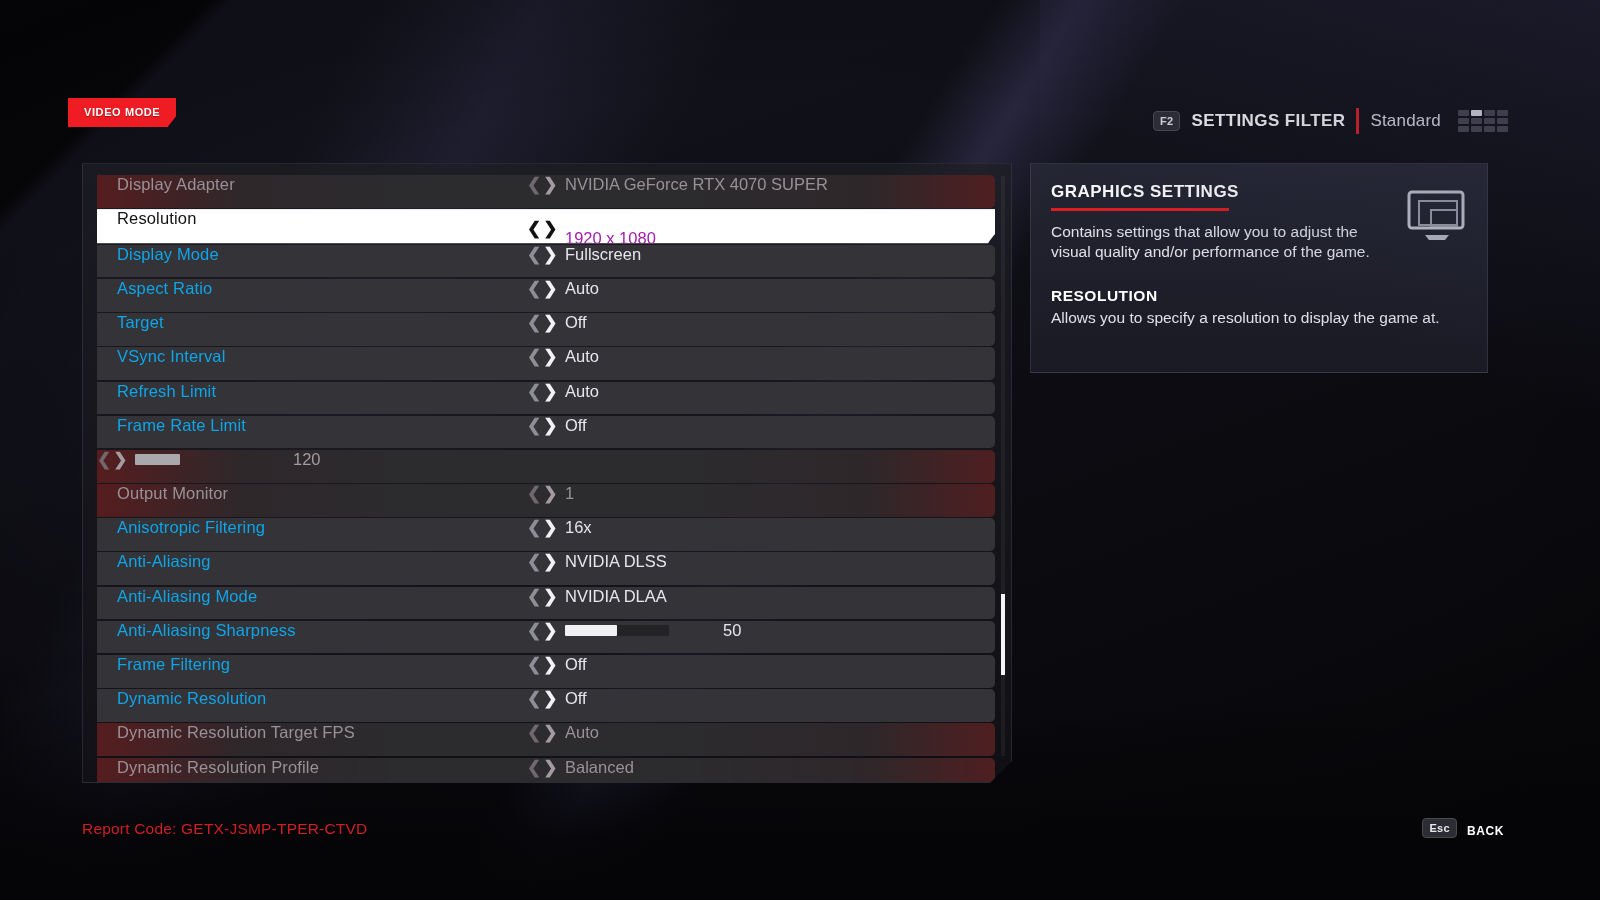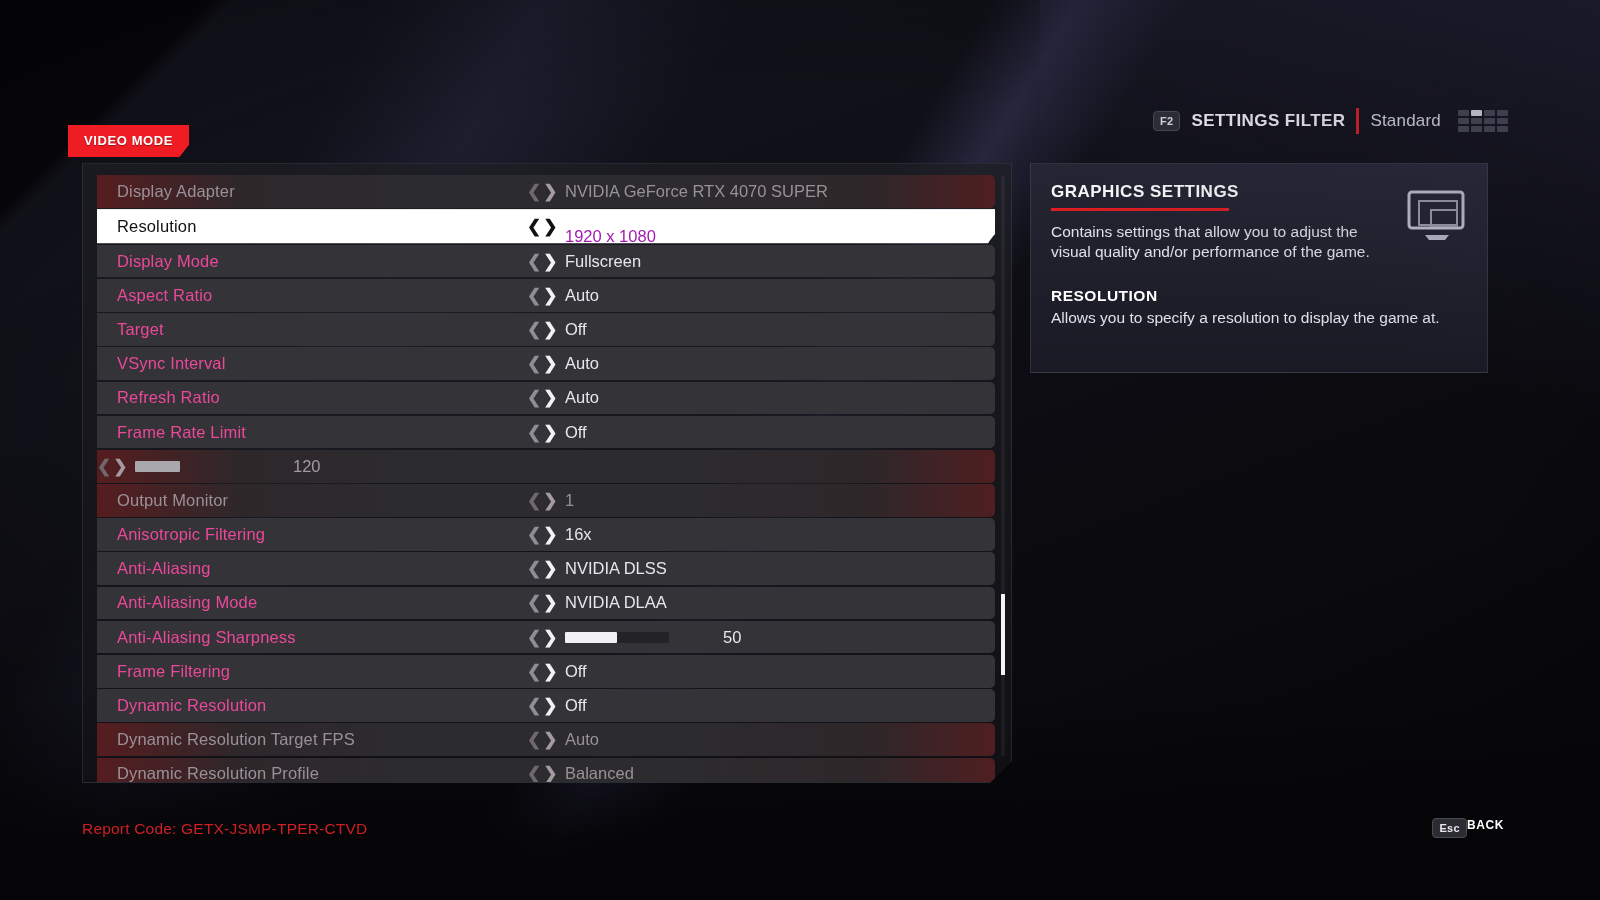--- a/index.html
+++ b/index.html
@@ -33,23 +33,23 @@
     position:absolute;inset:0;pointer-events:none;
     background:radial-gradient(ellipse 120% 95% at 50% 45%, rgba(0,0,0,0) 36%, rgba(0,0,0,.55) 78%, rgba(0,0,0,.88) 100%);
   }
   .bottomfade{
     position:absolute;left:0;right:0;bottom:0;height:200px;pointer-events:none;
     background:linear-gradient(to bottom, rgba(5,5,8,0) 0%, rgba(5,5,8,.92) 70%, #050507 100%);
   }
 
   
   .tab-video {
-    position:absolute; left:68px; top:125px;
+    position:absolute; left:68px; top:98px;
     background:#ef1c23; color:#fff;
-    font-size:13px; font-weight:bold; letter-spacing:.6px;
+    font-size:11px; font-weight:bold; letter-spacing:.6px;
     padding:8px 16px 9px 16px;
     clip-path: polygon(0 0, 100% 0, 100% 62%, 92% 100%, 0 100%);
     text-shadow:0 1px 1px rgba(0,0,0,.35);
   }
 
   .filter-bar{
     position:absolute; right:92px; top:108px;
     display:flex; align-items:center; gap:11px;
   }
   .keycap{
@@ -70,27 +70,27 @@
   .list-panel{
     position:absolute; left:82px; top:163px; width:930px; height:620px;
     background:linear-gradient(180deg, rgba(30,30,36,.72), rgba(18,18,23,.78));
     border:1px solid rgba(90,90,105,.30);
     clip-path: polygon(0 0, 100% 0, 100% calc(100% - 22px), calc(100% - 22px) 100%, 0 100%);
     padding:11px 16px 10px 14px;
     overflow:hidden;
   }
   .rows{ display:flex; flex-direction:column; gap:0px; }
   .row{
-    position:relative; height:32.6px; display:flex; align-items:center;
+    position:relative; height:32.6px; display:flex; align-items:flex-start;
     background:#333338;
     border-radius:0 5px 5px 0;
     margin-bottom:1.6px;
   }
   .row .label{
-    width:430px; padding-left:20px; color:#ec4899; font-size:16.5px; letter-spacing:.15px;
+    width:430px; padding-left:20px; color:#0ea5e9; font-size:16.5px; letter-spacing:.15px;
     white-space:nowrap;
   }
   .row .ctrl{ display:flex; align-items:center; gap:0; }
   .arrows{ display:flex; align-items:center; gap:2px; width:34px; }
   .arrows .ar{ font-size:17px; font-weight:bold; line-height:1; }
   .arrows .al{ color:#8e8e98; }
   .arrows .arr{ color:#f2f2f6; }
   .row .value{ color:#e6e6ec; font-size:16.5px; margin-left:4px; white-space:nowrap; }
 
   
@@ -151,21 +151,21 @@
 
   .monitor-icon{ position:absolute; right:22px; top:26px; width:62px; height:52px; }
 
   
   .report-code{
     position:absolute; left:82px; top:820px;
     color:#cf1f25; font-size:15.5px; letter-spacing:.2px;
   }
   .back-btn{
     position:absolute; right:96px; top:818px;
-    display:flex; align-items:flex-start; 
+    display:flex; align-items:flex-end; gap:10px;
   }
   .back-label{ color:#fff; font-size:12px; font-weight:bold; letter-spacing:.6px; }
 </style>
 </head>
 <body>
 
 <div class="screen">
   <div class="vignette"></div>
   <div class="bottomfade"></div>
 
@@ -248,21 +248,21 @@
           <div class="label">VSync Interval</div>
           <div class="ctrl">
             <div class="arrows">
               <span class="ar al">❮</span>
               <span class="ar arr">❯</span>
             </div>
             <span class="value">Auto</span>
           </div>
         </div>
         <div class="row">
-          <div class="label">Refresh Ratio</div>
+          <div class="label">Refresh Limit</div>
           <div class="ctrl">
             <div class="arrows">
               <span class="ar al">❮</span>
               <span class="ar arr">❯</span>
             </div>
             <span class="value">Auto</span>
           </div>
         </div>
         <div class="row">
           <div class="label">Frame Rate Limit</div>

